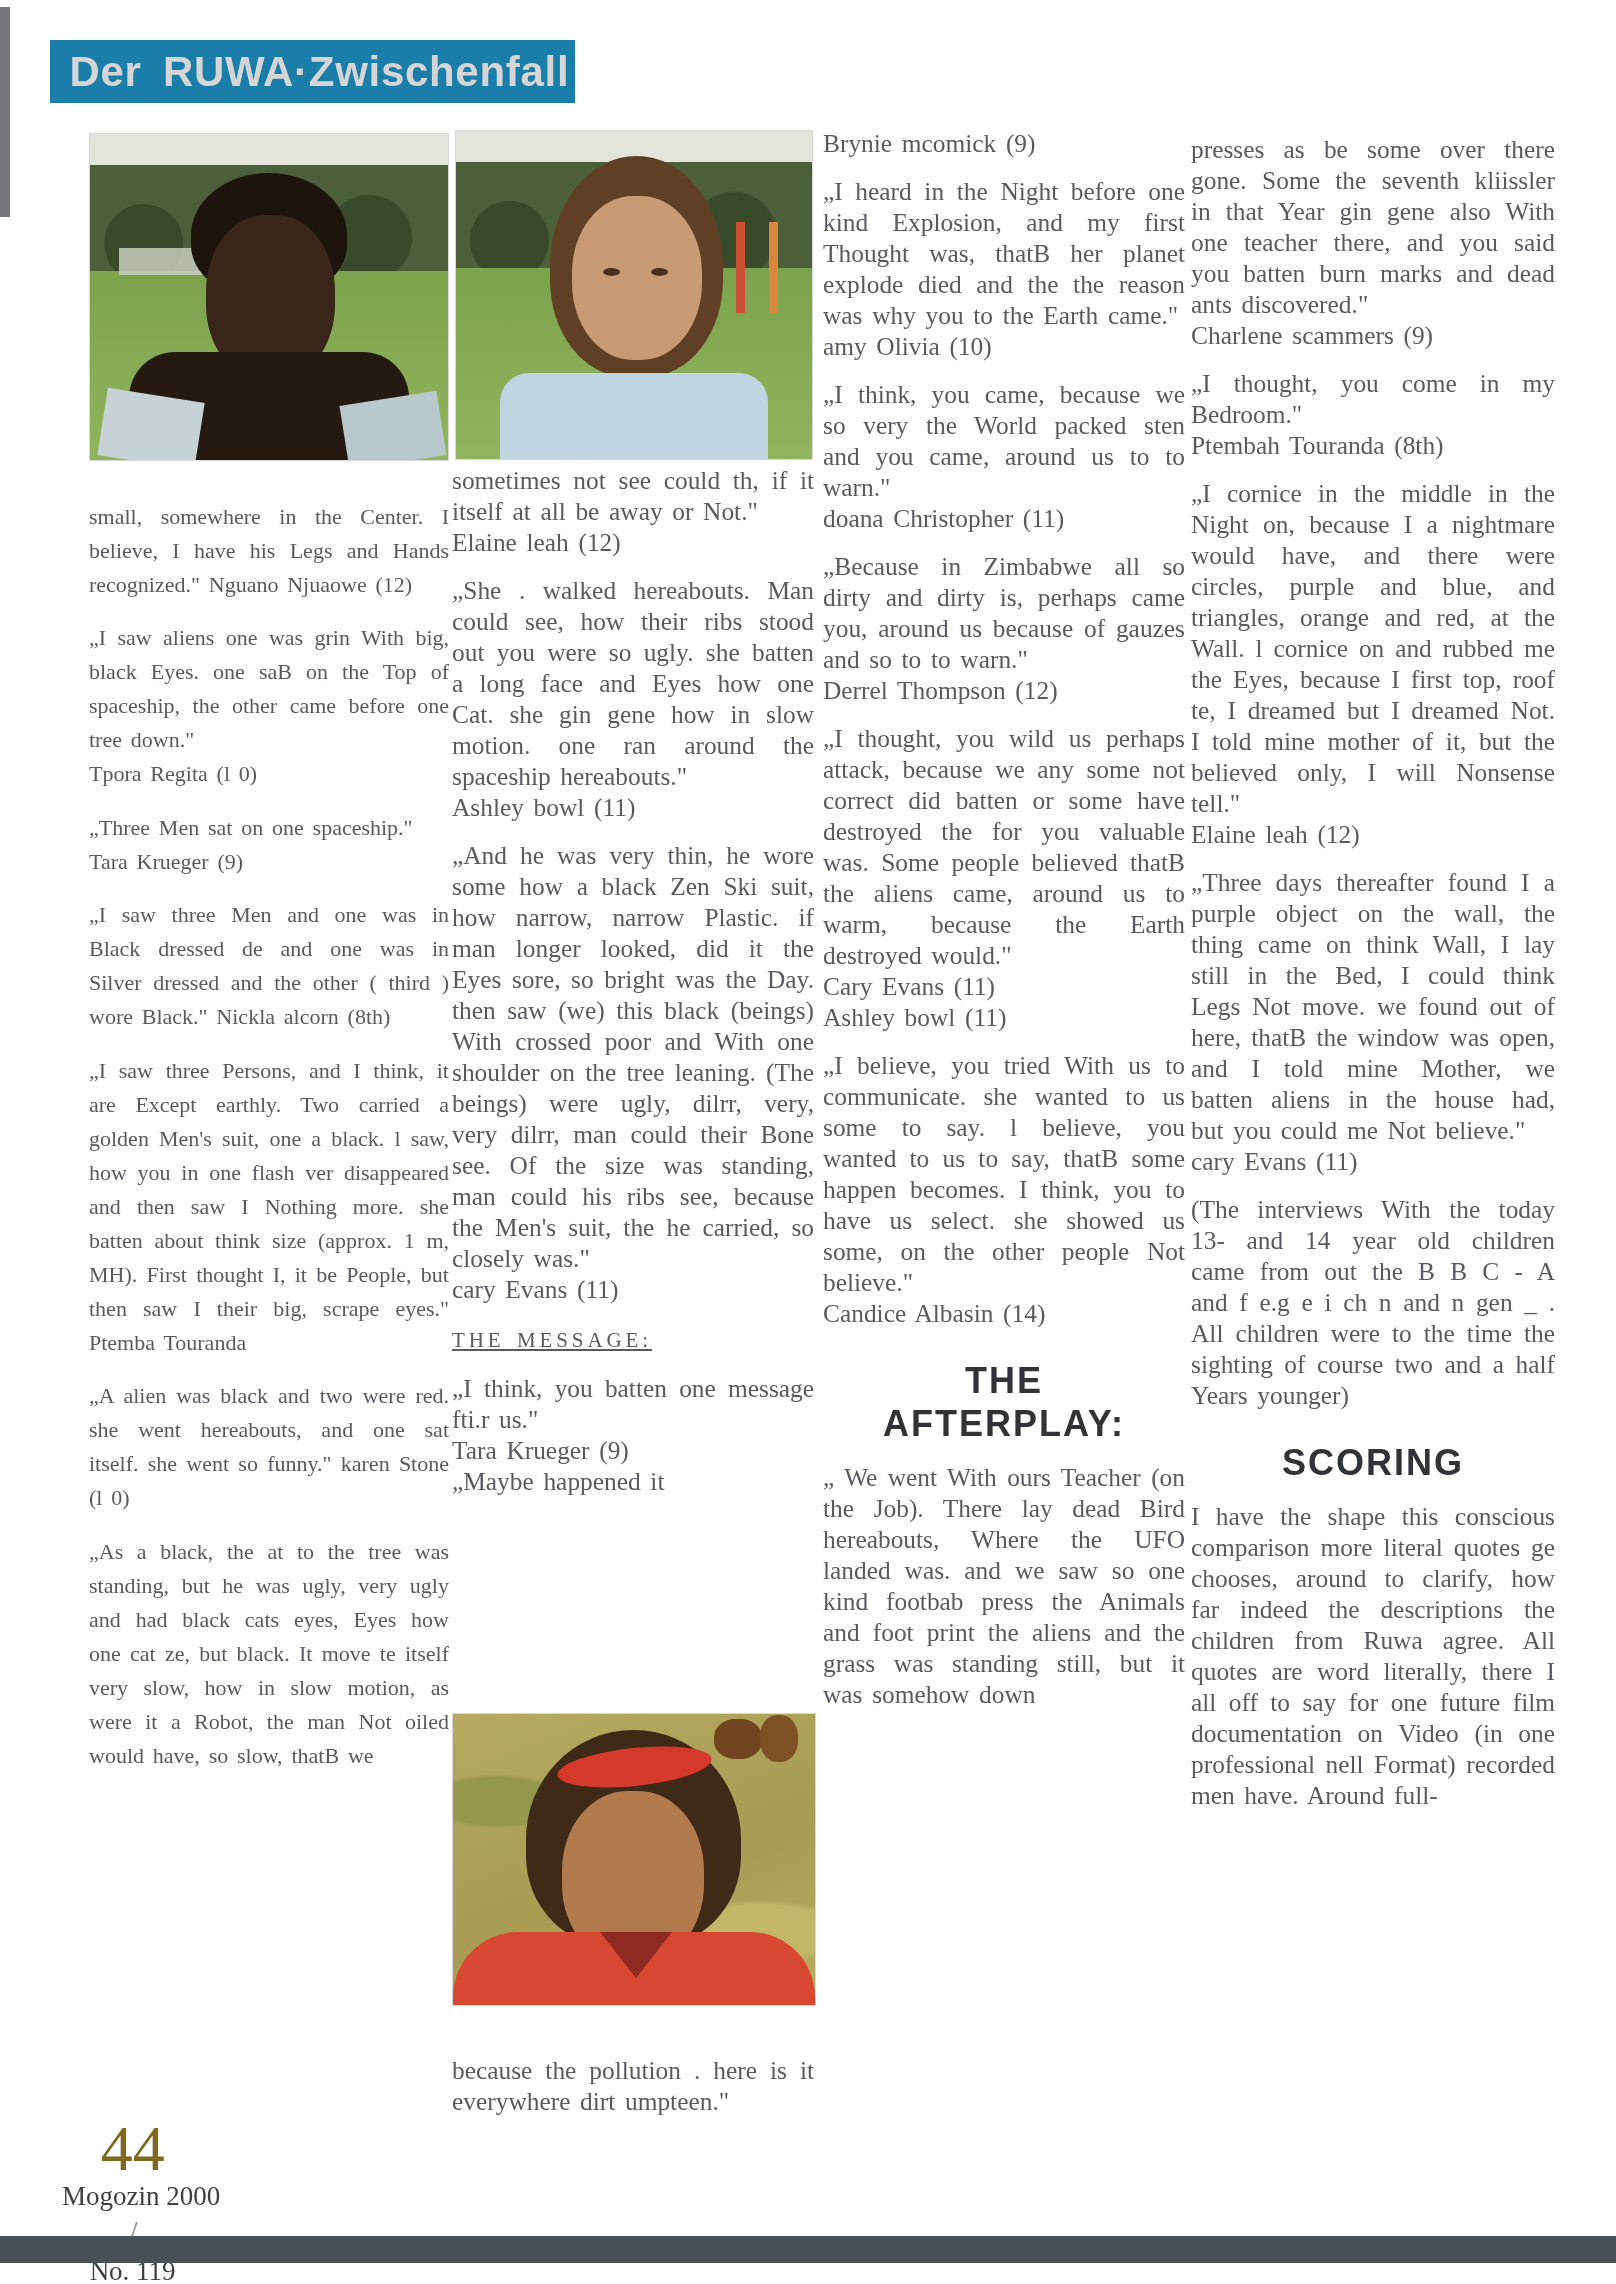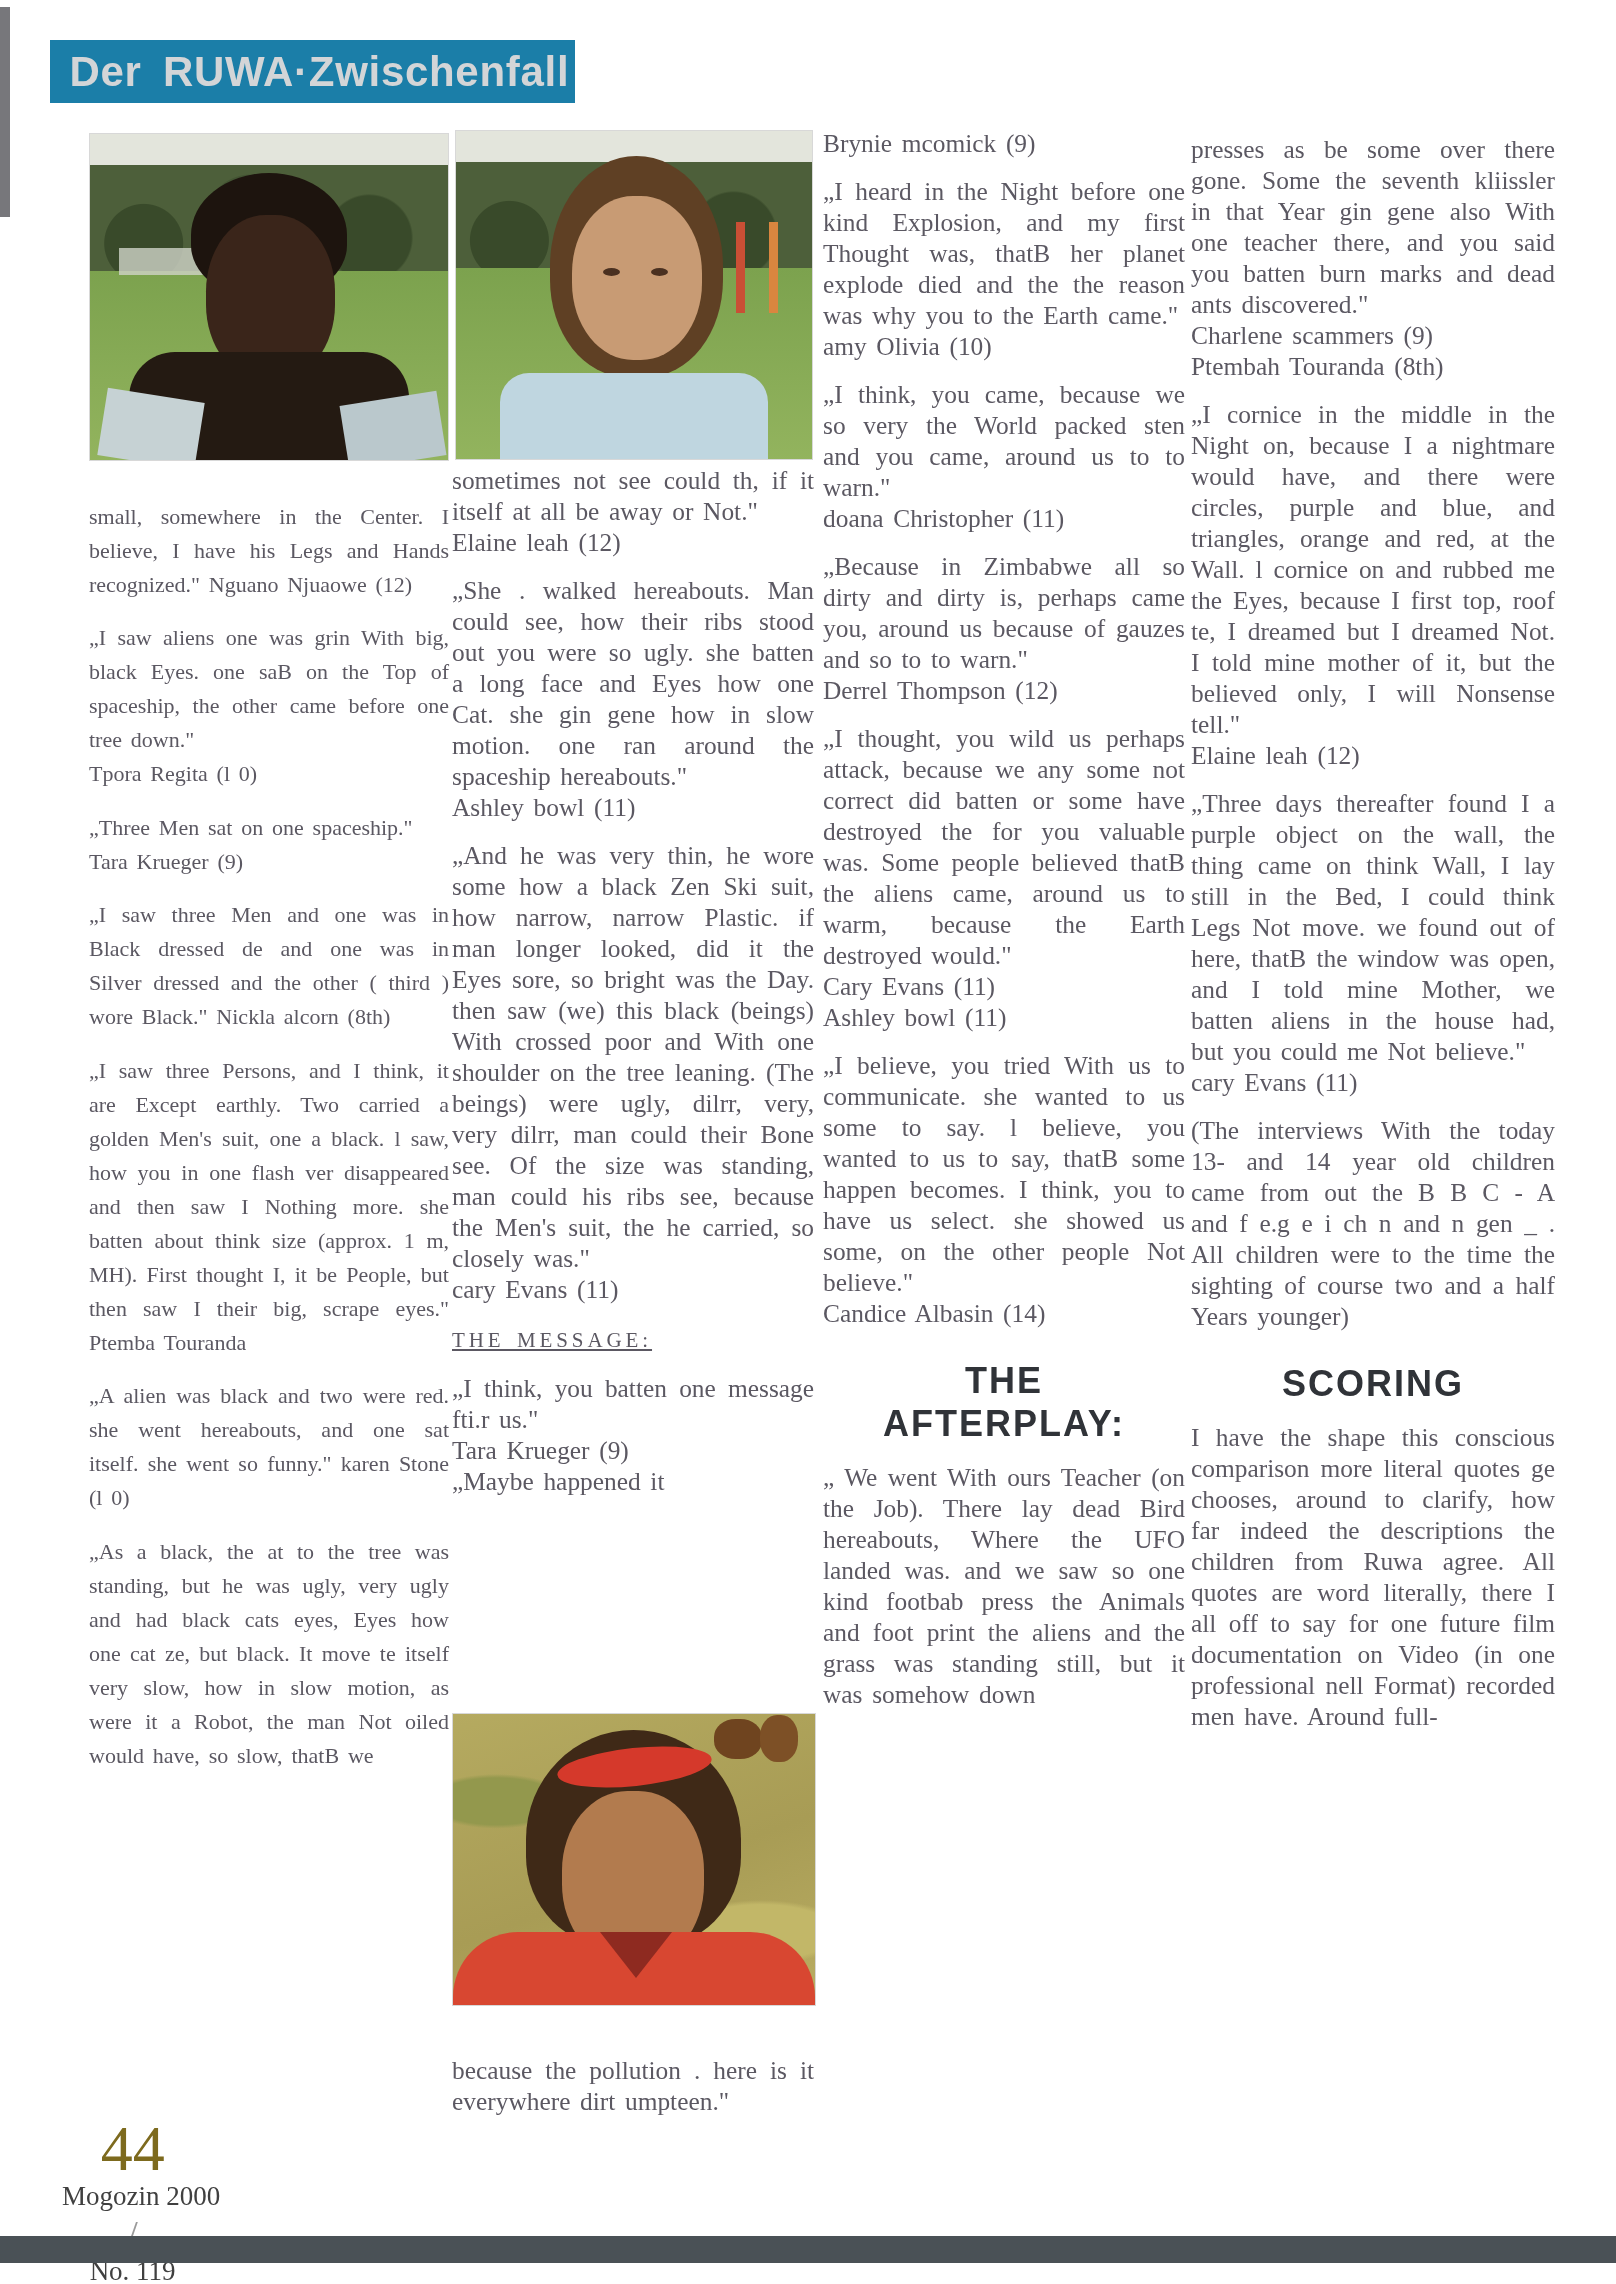--- a/index.html
+++ b/index.html
@@ -154,20 +154,21 @@
       <p class="name">Ashley bowl (11)</p>
       <p class="para">„I believe, you tried With us to communicate. she wanted to us some to say. l believe, you wanted to us to say, thatB some happen becomes. I think, you to have us select. she showed us some, on the other people Not believe."</p>
       <p class="name">Candice Albasin (14)</p>
       <div class="h-bold">THE
 AFTERPLAY:</div>
       <p class="para">„ We went With ours Teacher (on the Job). There lay dead Bird hereabouts, Where the UFO landed was. and we saw so one kind footbab press the Animals and foot print the aliens and the grass was standing still, but it was somehow down</p>
     </div>
   <div class="col" id="col4">
       <p class="para first">presses as be some over there gone. Some the seventh kliissler in that Year gin gene also With one teacher there, and you said you batten burn marks and dead ants discovered."</p>
       <p class="name">Charlene scammers (9)</p>
+      <p class="para">„I thought, you come in my Bedroom."</p>
       <p class="name">Ptembah Touranda (8th)</p>
       <p class="para">„I cornice in the middle in the Night on, because I a nightmare would have, and there were circles, purple and blue, and triangles, orange and red, at the Wall. l cornice on and rubbed me the Eyes, because I first top, roof te, I dreamed but I dreamed Not. I told mine mother of it, but the believed only, I will Nonsense tell."</p>
       <p class="name">Elaine leah (12)</p>
       <p class="para">„Three days thereafter found I a purple object on the wall, the thing came on think Wall, I lay still in the Bed, I could think Legs Not move. we found out of here, thatB the window was open, and I told mine Mother, we batten aliens in the house had, but you could me Not believe."</p>
       <p class="name">cary Evans (11)</p>
       <p class="para">(The interviews With the today 13- and 14 year old children came from out the B B C - A and f e.g e i ch n and n gen _ . All children were to the time the sighting of course two and a half Years younger)</p>
       <div class="h-bold">SCORING</div>
       <p class="para">I have the shape this conscious comparison more literal quotes ge chooses, around to clarify, how far indeed the descriptions the children from Ruwa agree. All quotes are word literally, there I all off to say for one future film documentation on Video (in one professional nell Format) recorded men have. Around full-</p>
     </div>
 

